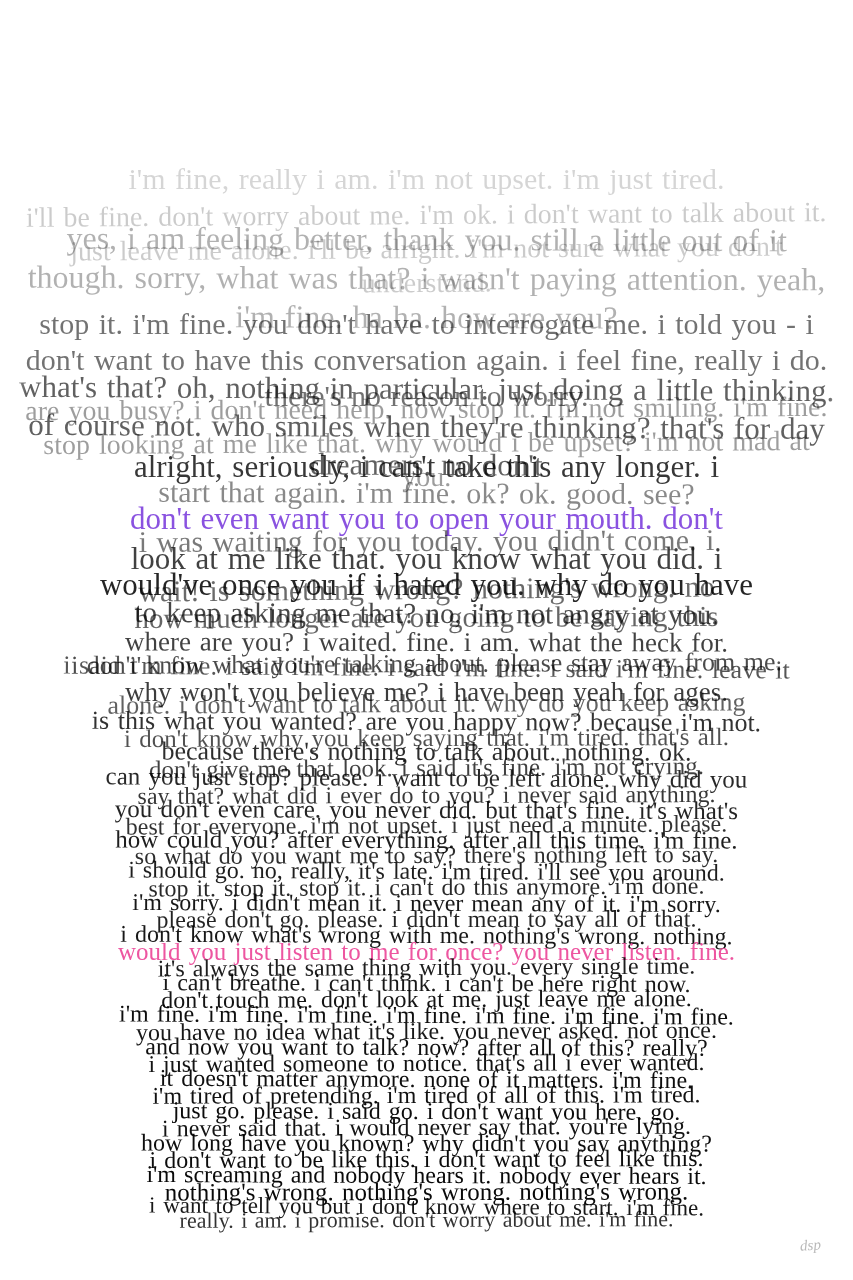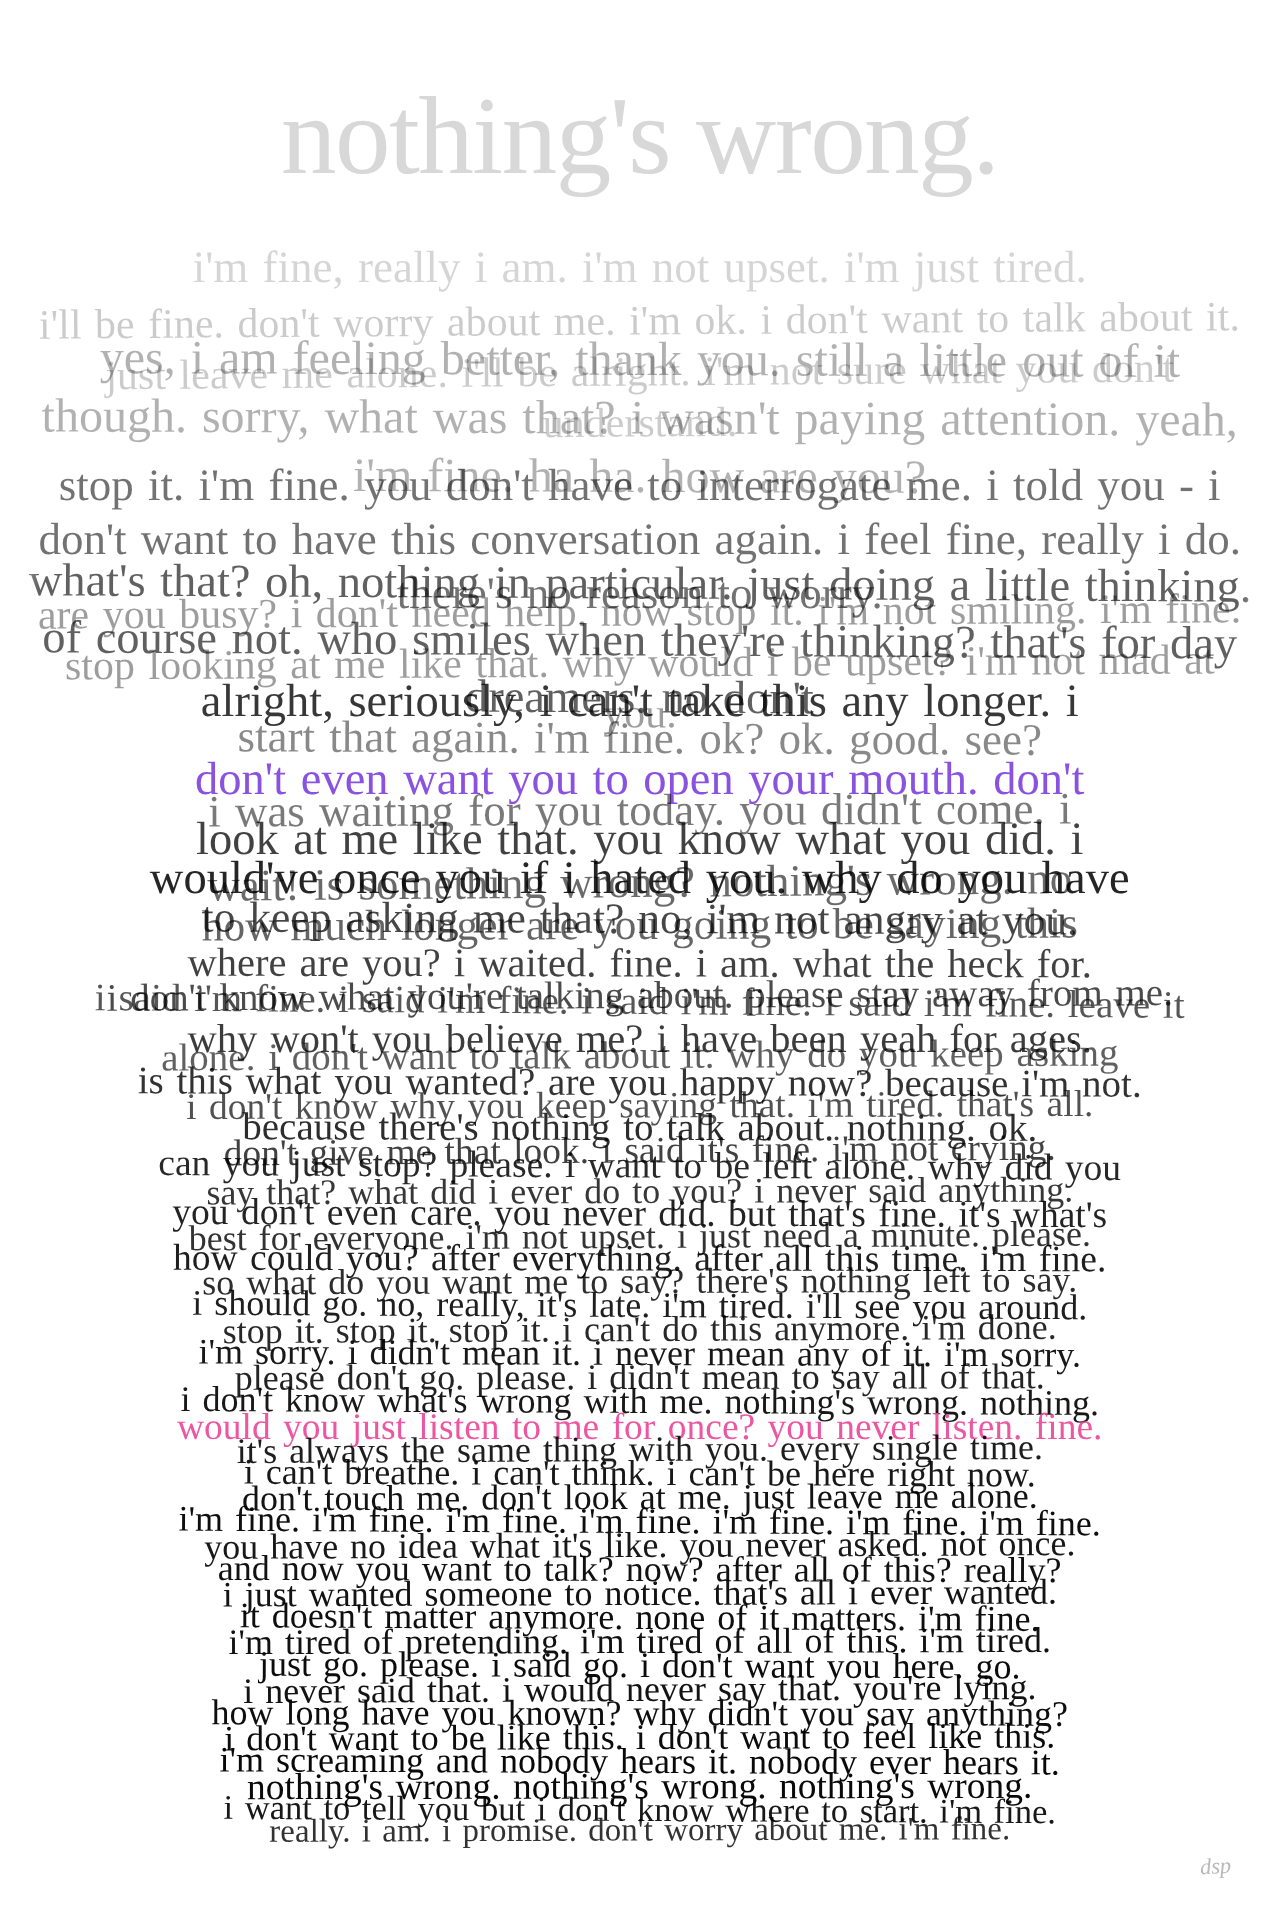--- a/index.html
+++ b/index.html
@@ -138,21 +138,20 @@
       <div class="layer" style="top: 1096px; font-size: 24px; line-height: 30px; font-weight: 400; color: rgb(0, 0, 0); opacity: 0.95; letter-spacing: 0px; transform: rotate(0.2deg); z-index: 55;">just go.  please.  i said go.  i don't want you here.  go.</div>
       <div class="layer" style="top: 1112px; font-size: 24px; line-height: 30px; font-weight: 400; color: rgb(0, 0, 0); opacity: 0.92; letter-spacing: 0px; transform: rotate(-0.3deg); z-index: 56;">i never said that.  i would never say that.  you're lying.</div>
       <div class="layer" style="top: 1128px; font-size: 24px; line-height: 30px; font-weight: 400; color: rgb(0, 0, 0); opacity: 0.94; letter-spacing: 0px; transform: rotate(0.1deg); z-index: 57;">how long have you known?  why didn't you say anything?</div>
       <div class="layer" style="top: 1144px; font-size: 24px; line-height: 30px; font-weight: 400; color: rgb(0, 0, 0); opacity: 0.95; letter-spacing: 0px; transform: rotate(-0.2deg); z-index: 58;">i don't want to be like this.  i don't want to feel like this.</div>
       <div class="layer" style="top: 1160px; font-size: 24px; line-height: 30px; font-weight: 400; color: rgb(0, 0, 0); opacity: 0.96; letter-spacing: 0px; transform: rotate(0.2deg); z-index: 59;">i'm screaming and nobody hears it.  nobody ever hears it.</div>
       <div class="layer" style="top: 1176px; font-size: 25px; line-height: 31px; font-weight: 500; color: rgb(0, 0, 0); opacity: 0.96; letter-spacing: 0px; transform: rotate(-0.1deg); z-index: 60;">nothing's wrong.  nothing's wrong.  nothing's wrong.</div>
       <div class="layer" style="top: 1192px; font-size: 23px; line-height: 29px; font-weight: 400; color: rgb(0, 0, 0); opacity: 0.9; letter-spacing: 0px; transform: rotate(0.3deg); z-index: 61;">i want to tell you but i don't know where to start.  i'm fine.</div>
       <div class="layer" style="top: 1206px; font-size: 22px; line-height: 28px; font-weight: 400; color: rgb(0, 0, 0); opacity: 0.8; letter-spacing: 0px; transform: rotate(-0.2deg); z-index: 62;">really.  i am.  i promise.  don't worry about me.  i'm fine.</div>
     </div>
 
-  <div id="title">nothing's wrong.</div>
 
   <div id="edge-fade-left"></div>
   <div id="edge-fade-right"></div>
   <div id="bottom-fade"></div>
 
   <div id="signature">dsp</div>
 
 </div>
 
 </body></html>

